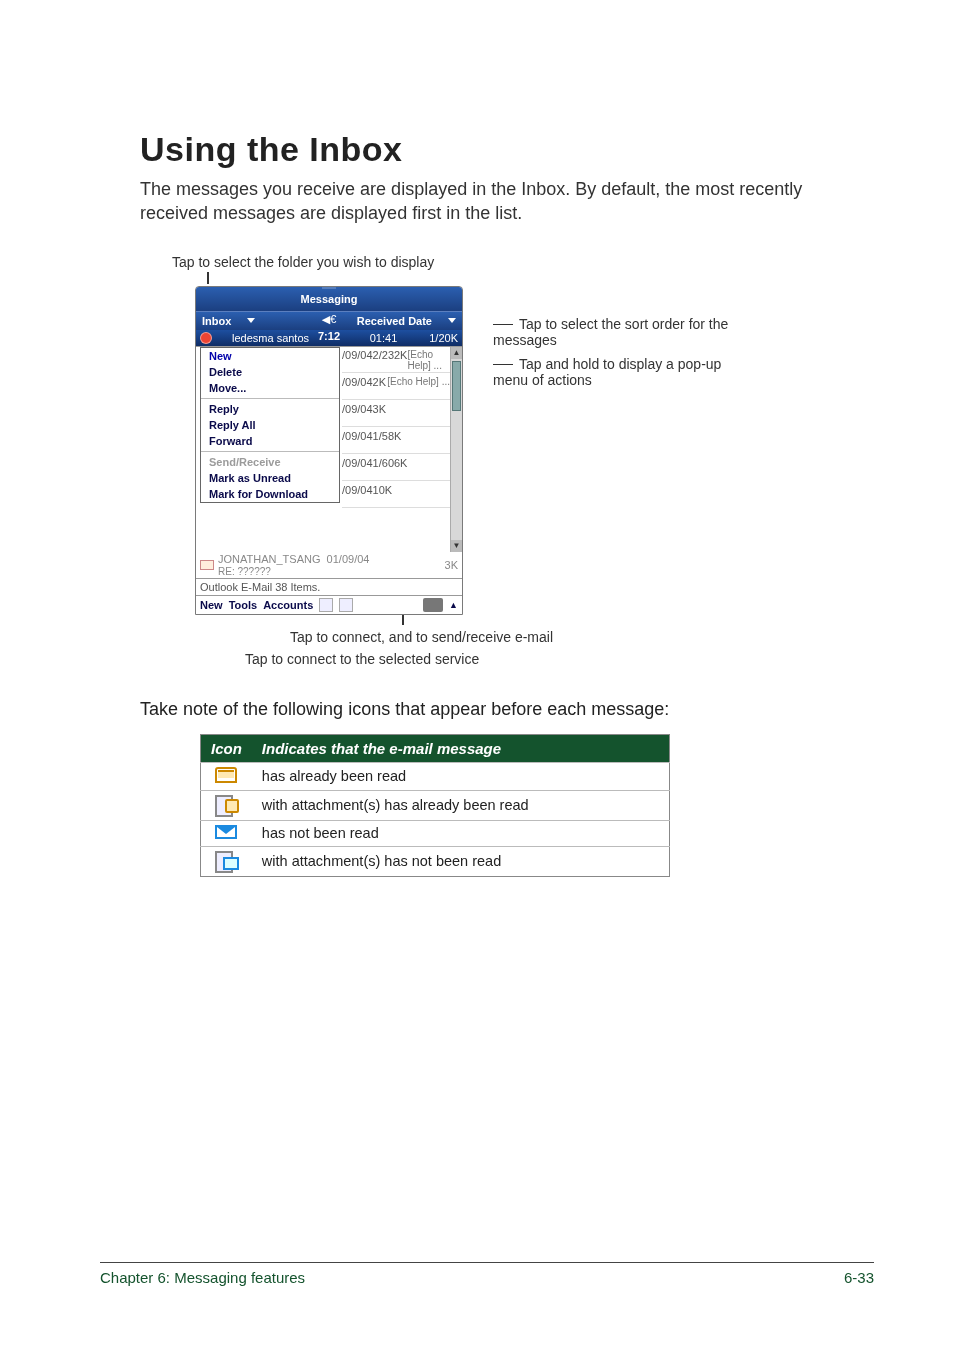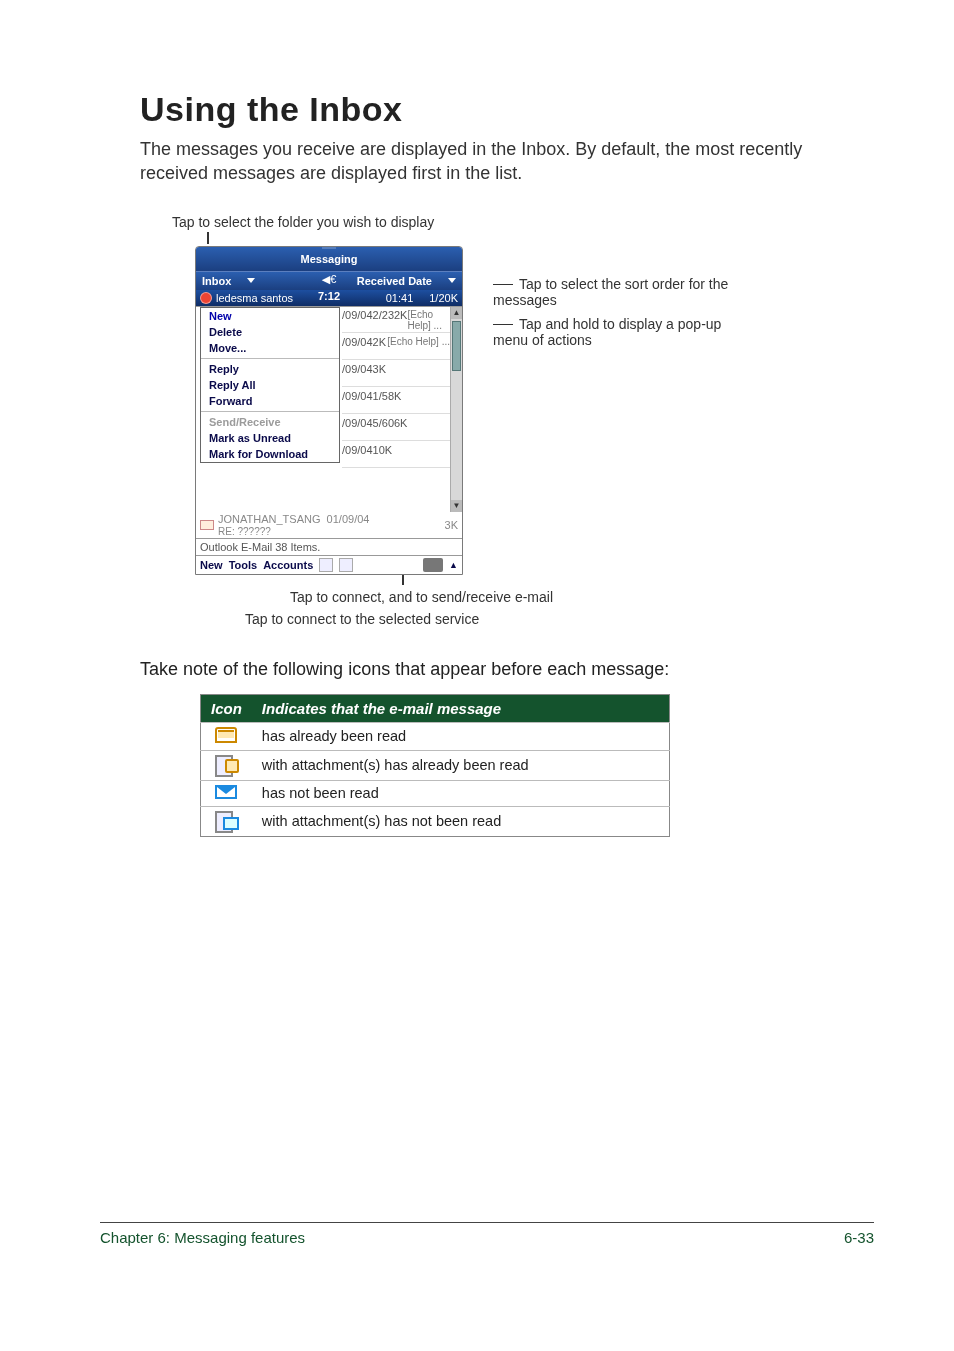--- a/index.html
+++ b/index.html
@@ -8,20 +8,21 @@
     margin: 0;
     padding: 0;
     background: #fff;
     color: #222;
     width: 954px;
   }
   .page {
     padding: 90px 104px 40px 100px;
     position: relative;
     min-height: 1280px;
+    margin-top: 40px;
   }
   h1 {
     font-size: 34px;
     font-weight: bold;
     margin: 0 0 8px 40px;
     letter-spacing: 0.5px;
   }
   .intro {
     font-size: 18px;
     margin: 0 0 28px 40px;
@@ -87,21 +88,21 @@
     font-weight:600;
     border-top:1px solid #5b7fbf;
   }
   .headerbar .folder { display:flex;align-items:center;gap:16px;}
   .tri-down { width:0;height:0;border-left:4px solid transparent;border-right:4px solid transparent;border-top:5px solid #fff; }
   .selrow {
     background: linear-gradient(#1d4fa0,#0f2d66);
     color:#fff;
     display:flex;align-items:center;
     padding:2px 4px;
-    gap:4px;
+    gap:20px;
   }
   .selrow .dot{width:12px;height:12px;border-radius:50%;background:#e43;border:1px solid #fff7;}
   .selrow .name{flex:1;}
   .list {
     position: relative;
     height: 206px;
     border-top:1px solid #999;
   }
   .context {
     position:absolute;
@@ -298,21 +299,21 @@
               <div class="l1">
                 <span>/09/04</span>
                 <span>1/58K</span>
               </div>
               <div class="sub">&nbsp;</div>
             </div>
             <hr>
             <div class="r">
               <div class="l1">
                 <span>/09/04</span>
-                <span>5/606K</span>
+                <span>1/606K</span>
               </div>
               <div class="sub">&nbsp;</div>
             </div>
             <hr>
             <div class="r">
               <div class="l1">
                 <span>/09/04</span>
                 <span>10K</span>
               </div>
               <div class="sub">&nbsp;</div>

